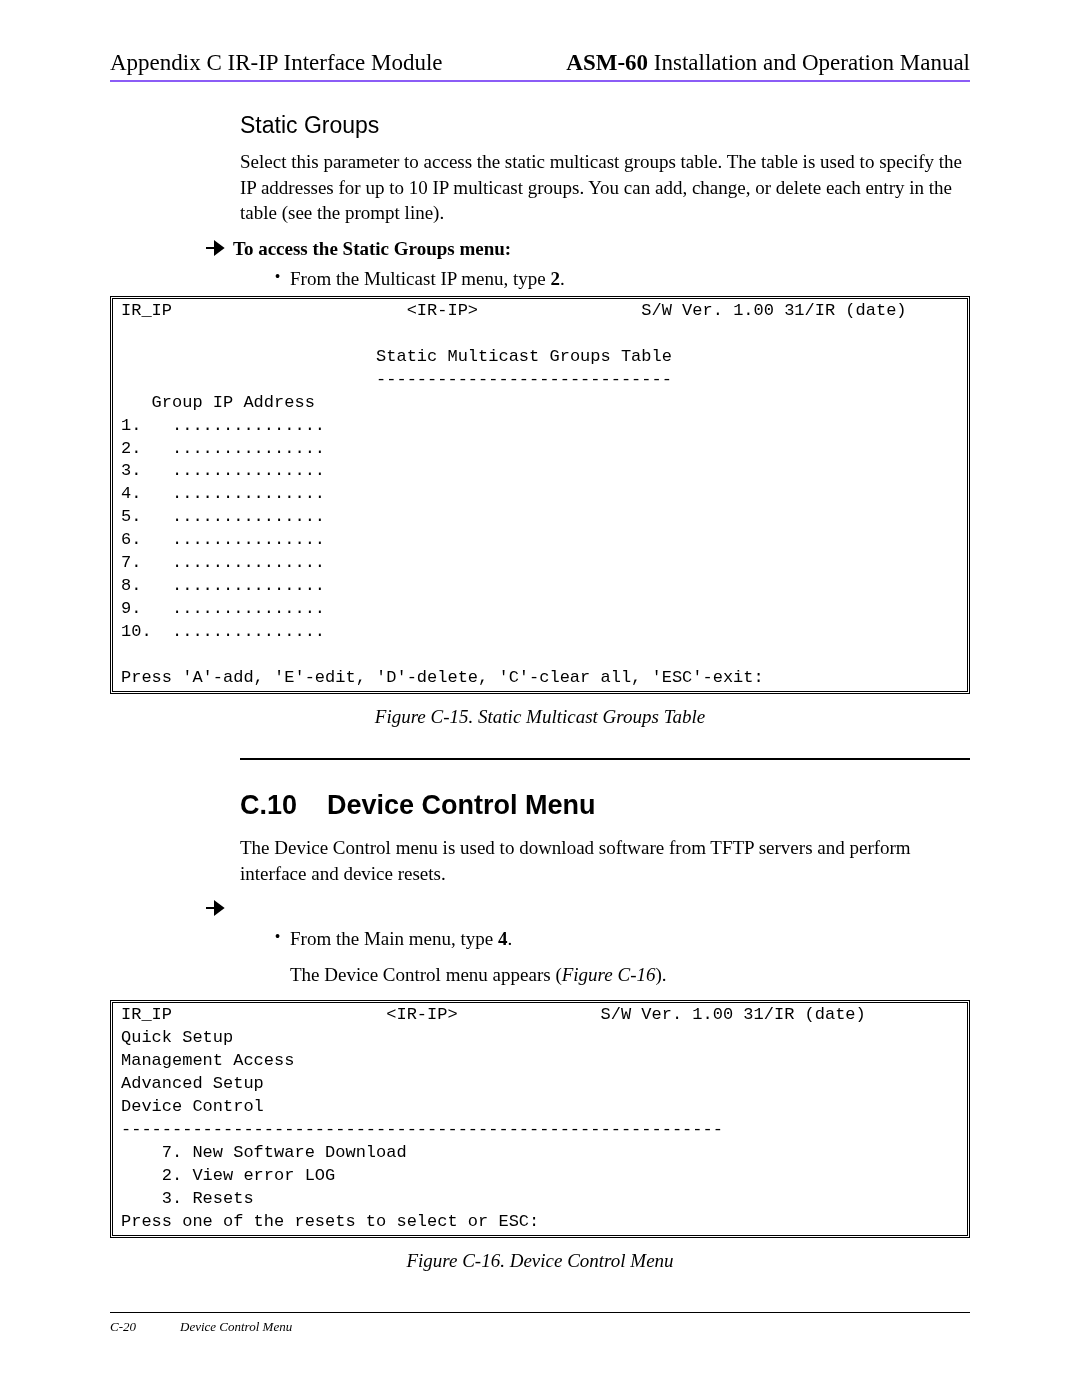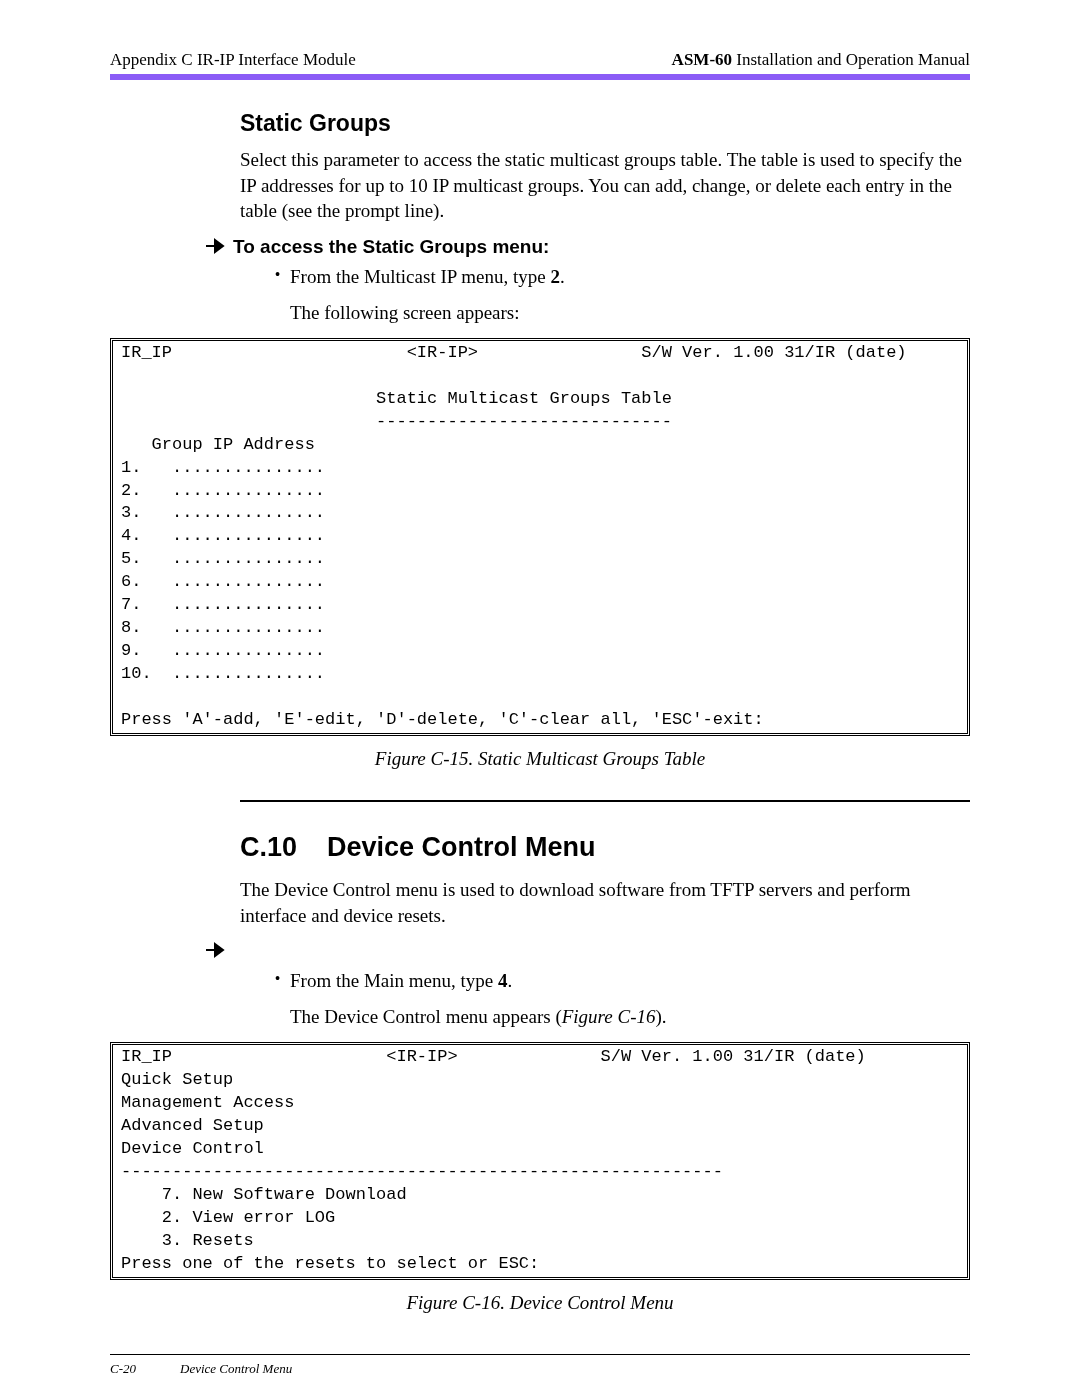--- a/index.html
+++ b/index.html
@@ -8,57 +8,57 @@
       background: #fff;
       color: #000;
       width: 1080px;
       height: 1397px;
       position: relative;
       padding: 50px 110px 50px 110px;
     }
     .header-row {
       display: flex;
       justify-content: space-between;
-      font-size: 17px;
+      font-size: 23px;
       padding-bottom: 4px;
-      border-bottom: 6px solid #8b5cf6;
+      border-bottom: 2px solid #8b5cf6;
     }
     .header-left { }
     .header-right { }
     .content {
       margin-top: 30px;
       margin-left: 130px;
     }
     .content-wide {
       margin-left: 0;
     }
     .subhead {
       font-family: "Segoe UI", "Helvetica Neue", Arial, sans-serif;
-      font-weight: 700;
+      font-weight: 400;
       font-size: 23px;
       margin-bottom: 10px;
     }
     .para {
       font-size: 19px;
       line-height: 1.35;
       margin-bottom: 12px;
     }
     .arrow-line {
       display: flex;
       align-items: flex-start;
       margin-left: -35px;
       margin-top: 10px;
     }
     .arrow-icon {
       width: 28px;
       flex-shrink: 0;
       padding-top: 2px;
     }
     .procedure-label {
-      font-family: Liberation Sans, sans-serif;
+      font-family: Liberation Serif, serif;
       font-weight: 700;
       font-size: 19px;
     }
     .bullet-line {
       display: flex;
       align-items: flex-start;
       margin-left: 25px;
       margin-top: 8px;
       font-size: 19px;
     }
@@ -141,21 +141,20 @@
     <span class="procedure-label">To access the Static Groups menu:</span>
   </div>
 
   <div class="bullet-line">
     <span class="bullet-icon">•</span>
     <span class="bullet-text">
       <span>From the Multicast IP menu, type </span><b>2</b><span>.</span>
     </span>
   </div>
 
-  <div class="result-text">The following screen appears:</div>
 </div>
 
 <div class="term-screen content-wide"><span>IR_IP</span>                       <span>&lt;IR-IP&gt;</span>                <span>S/W Ver. 1.00 31/IR (date)</span>
 
                          <span>Static Multicast Groups Table</span>
                          <span>-----------------------------</span>
 <span>   Group IP Address</span>
 <span>1.   ...............</span>
 <span>2.   ...............</span>
 <span>3.   ...............</span>

